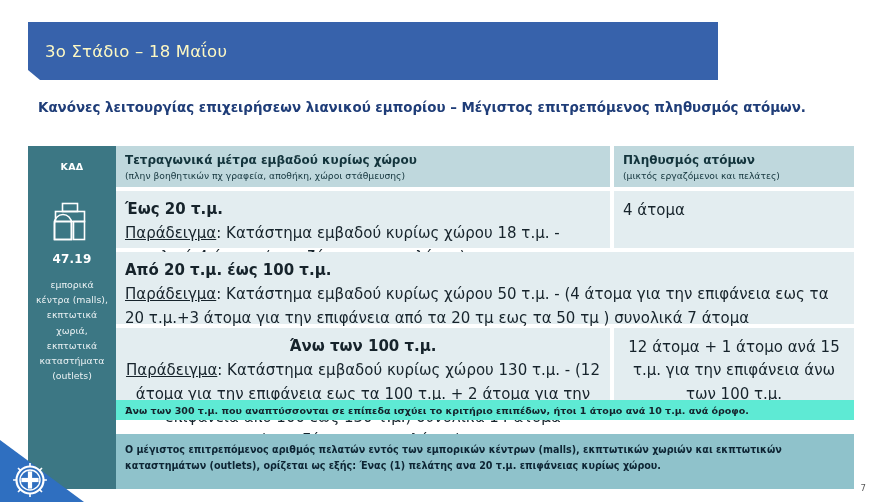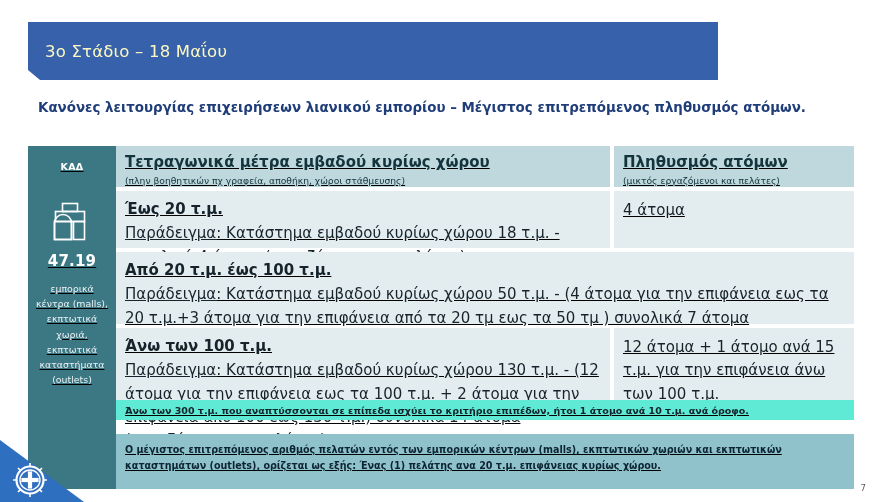--- a/index.html
+++ b/index.html
@@ -40,42 +40,42 @@
     font-size:13.4px;
     line-height:1.45;
   }
 
   
   .table{
     position:absolute;
     left:28px; top:146px;
     width:826px;
   }
-  .row{display:flex;width:100%;text-decoration:underline;}
+  .row{display:flex;width:100%;}
 
   .kadcol{
     width:88px;min-width:88px;
     background:#3c7784;
     color:#ffffff;
     display:flex;flex-direction:column;align-items:center;
     box-sizing:border-box;
   }
   .kad-header{
     height:41px;
     display:flex;align-items:center;justify-content:center;
     font-size:9.5px;font-weight:bold;letter-spacing:.3px;
   }
   .kad-body{
     height:251px;
     padding-top:14px;
     display:flex;flex-direction:column;align-items:center;
     box-sizing:border-box;
   }
   .kad-icon{width:46px;height:42px;display:block;margin-bottom:9px;}
-  .kad-code{font-size:15px;font-weight:bold;margin-bottom:11px;letter-spacing:.2px;}
+  .kad-code{font-size:12px;font-weight:bold;margin-bottom:11px;letter-spacing:.2px;}
   .kad-desc{
     font-size:9.4px;line-height:1.62;text-align:center;
     color:#eaf1f3;padding:0 6px;
   }
 
   .rightpart{flex:1;display:flex;flex-direction:column;}
   .rrow{display:flex;}
   .rrow + .rrow{margin-top:4px;}
 
   .cmain{
@@ -88,34 +88,34 @@
     box-sizing:border-box;
   }
 
   .head-cell{
     background:#bfd8dd;
     color:#13343c;
     padding:6px 8px 7px 9px;
     height:41px;
     box-sizing:border-box;
   }
-  .head-t1{font-size:15px;font-weight:bold;line-height:1.45;}
+  .head-t1{font-size:12px;font-weight:bold;line-height:1.45;}
   .head-t2{font-size:9.2px;line-height:1.45;}
 
   .body-cell{
     background:#e3edf0;
     color:#16232b;
     padding:7px 9px 7px 9px;
     box-sizing:border-box;
     font-size:15px;
     line-height:1.55;
   }
   .r1 .body-cell{height:57px;}
   .r2 .body-cell{height:72px;}
-  .r3 .body-cell{height:72px;}
+  .r3 .body-cell{height:72px;text-align:center;}
   .cell-title{font-weight:bold;display:block;margin-bottom:1px;}
   .u{text-decoration:underline;}
   .side-txt{padding-top:1px;}
 
   .note-row{
     background:#5eead4;
     color:#14222b;
     font-size:9.5px;
     font-weight:bold;
     padding:0 9px;

